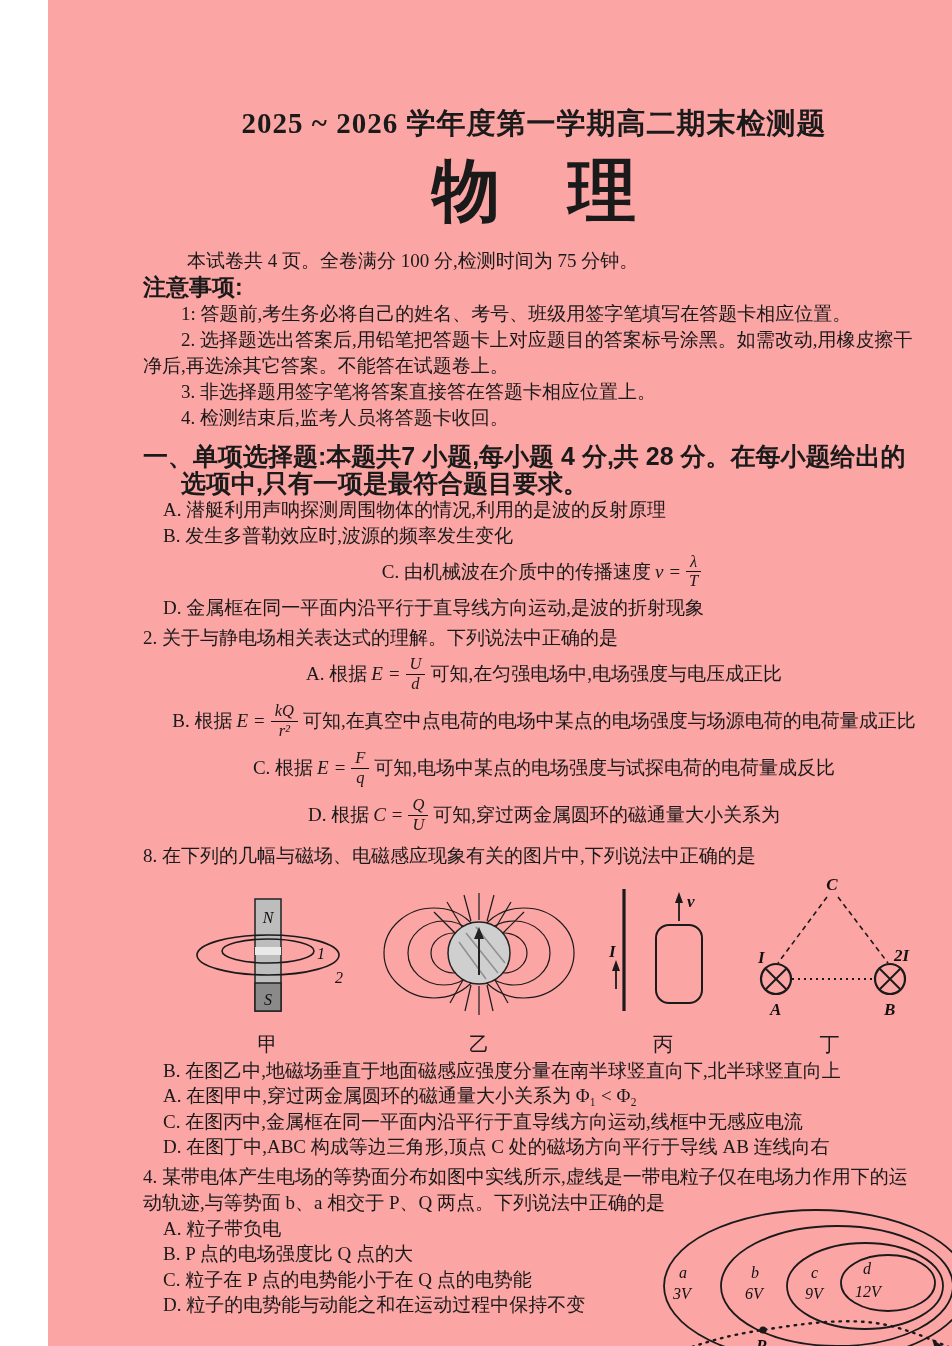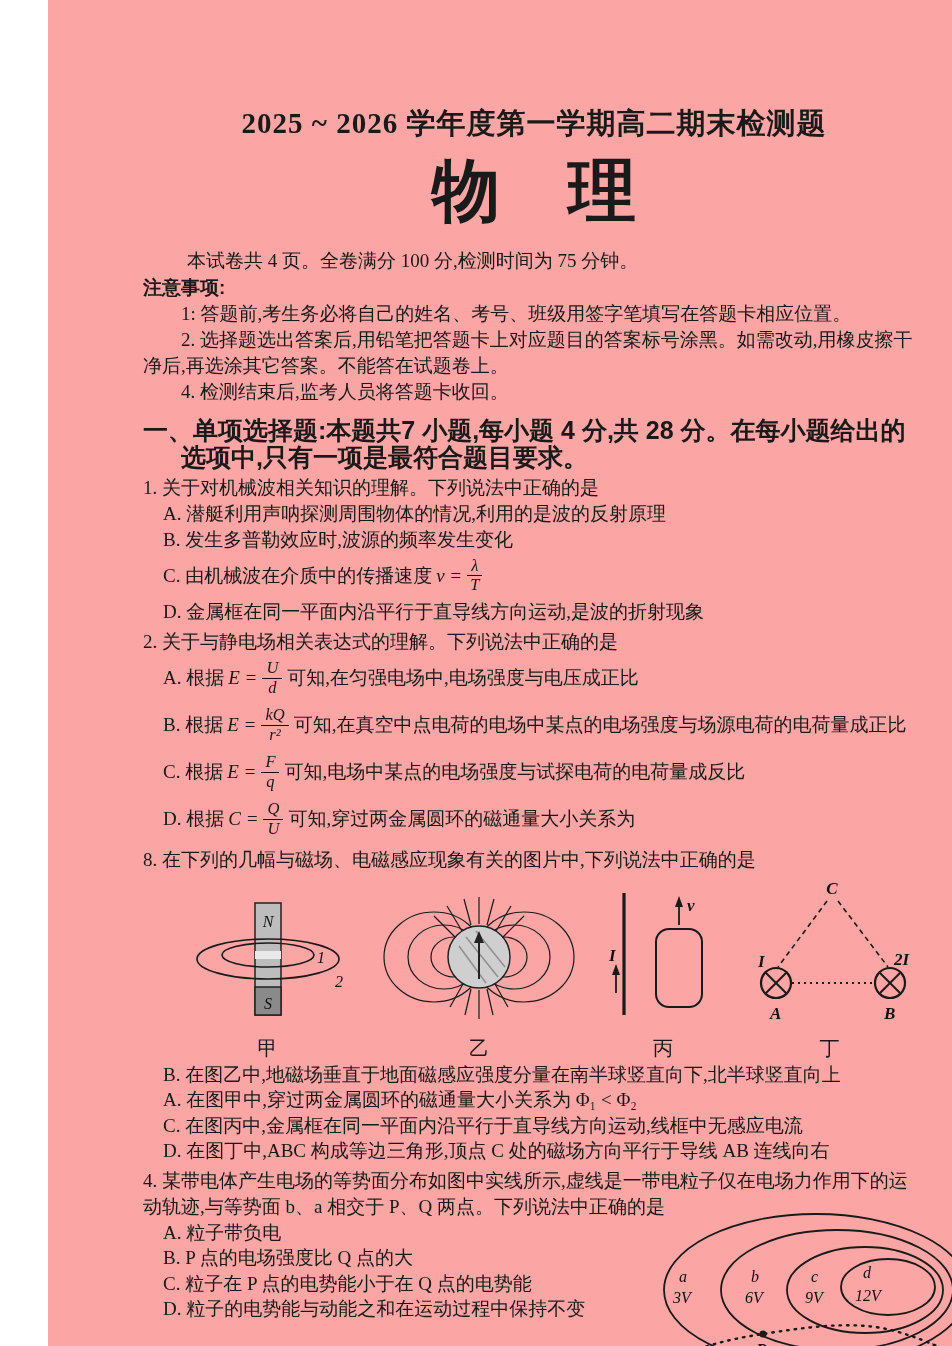--- a/index.html
+++ b/index.html
@@ -6,26 +6,26 @@
   .page{
     width:952px;height:1346px;background:#fca5a5;position:relative;overflow:hidden;
     font-family:"Liberation Serif","DejaVu Serif",serif;color:#1a1a1a;margin-left:48px;
   }
   .content{padding:104px 75px 0 95px;}
   .hd{text-align:center;}
   .hd h1{font-size:29px;margin:0;font-weight:700;letter-spacing:1px;}
   .hd h2{font-size:68px;margin:2px 0 10px;font-weight:700;}
   .intro{font-size:19px;margin:0;text-indent:44px;line-height:27px;}
   .hei{font-family:"Liberation Sans","DejaVu Sans",sans-serif;font-weight:700;}
-  .notes-header{font-size:19px;margin:0;line-height:27px;}
+  .notes-header{font-size:23px;margin:0;line-height:27px;}
   .note{font-size:19px;margin:0;line-height:26px;text-indent:38px;}
   .section-header{font-size:25px;margin:12px 0 0;line-height:27px;padding-left:38px;text-indent:-38px;}
   .stem{font-size:19px;margin:4px 0 0;line-height:26px;}
   .opt{font-size:19px;margin:0 0 0 20px;line-height:25.5px;}
-  .opt-frac{font-size:19px;margin-left:20px;display:flex;align-items:center;min-height:47px;}
+  .opt-frac{font-size:19px;margin-left:20px;display:flex;align-items:center;min-height:47px;justify-content:center;}
   .frac{display:inline-flex;flex-direction:column;align-items:center;margin:0 5px;
         font-style:italic;font-size:16.5px;line-height:1.12;}
   .frac .num{border-bottom:1.3px solid #111;padding:0 4px;}
   .frac .den{padding:0 2px;}
   .var{font-style:italic;margin-left:4px;}
   .figrow{display:flex;align-items:flex-end;gap:24px;padding-left:42px;margin-top:8px;}
   .figblock{display:flex;flex-direction:column;align-items:center;}
   .figcap{font-size:20px;margin-top:4px;}
   svg{display:block;}
   svg text.lbl{font-family:"Liberation Serif","DejaVu Serif",serif;font-style:italic;font-size:16px;fill:#111;}
@@ -42,26 +42,26 @@
 
     <div class="hd">
       <h1>2025 ~ 2026 学年度第一学期高二期末检测题</h1>
       <h2>物　理</h2>
     </div>
 
     <p class="intro">本试卷共 4 页。全卷满分 100 分,检测时间为 75 分钟。</p>
     <p class="notes-header hei">注意事项:</p>
     <p class="note">1: 答题前,考生务必将自己的姓名、考号、班级用签字笔填写在答题卡相应位置。</p>
     <p class="note">2. 选择题选出答案后,用铅笔把答题卡上对应题目的答案标号涂黑。如需改动,用橡皮擦干净后,再选涂其它答案。不能答在试题卷上。</p>
+    <p class="note">3. 非选择题用签字笔将答案直接答在答题卡相应位置上。</p>
     <p class="note">4. 检测结束后,监考人员将答题卡收回。</p>
 
     <p class="section-header hei">一、单项选择题:本题共7 小题,每小题 4 分,共 28 分。在每小题给出的选项中,只有一项是最符合题目要求。</p>
 
     <div>
-      <p class="stem">1. 关于对机械波相关知识的理解。下列说法中正确的是</p>
       <p class="opt">A. 潜艇利用声呐探测周围物体的情况,利用的是波的反射原理</p>
       <p class="opt">B. 发生多普勒效应时,波源的频率发生变化</p>
       <div class="opt-frac">
         <span>C. 由机械波在介质中的传播速度</span>
         <span class="var">v =</span>
         <span class="frac">
           <span class="num">λ</span>
           <span class="den">T</span>
         </span>
       </div>

